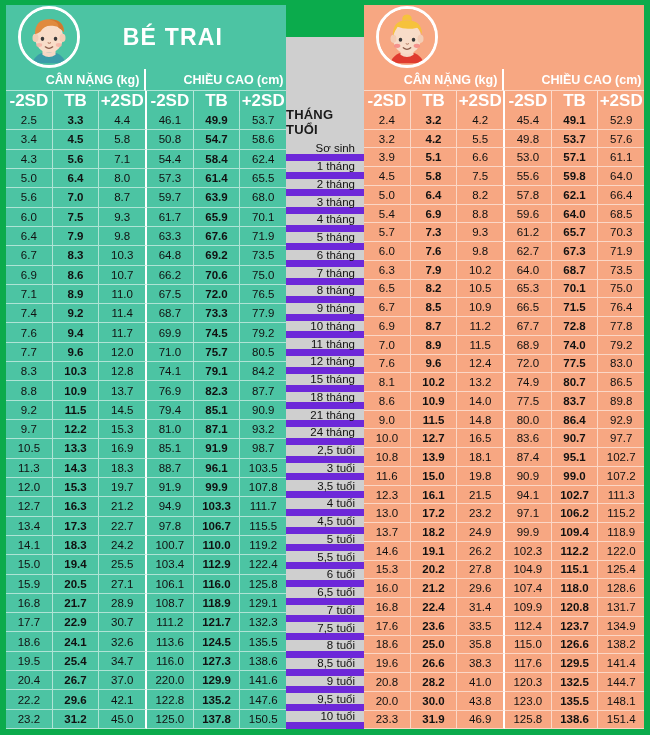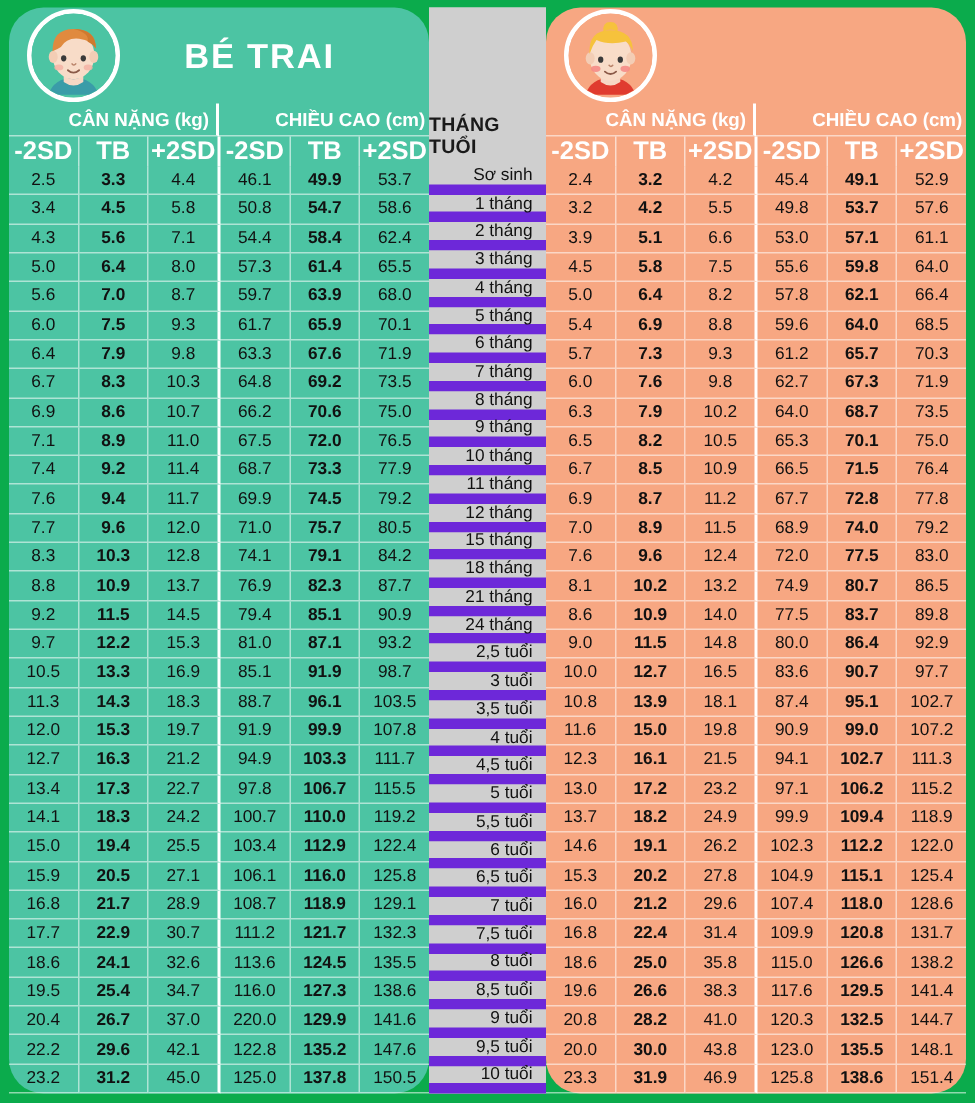--- a/index.html
+++ b/index.html
@@ -16,24 +16,24 @@
     padding: 5px 6px 6px 6px;
   }
   .grid {
     width: 100%; height: 100%;
     display: grid;
     grid-template-columns: 1fr 78px 1fr;
     gap: 0;
   }
 
   
-  .panel { display: flex; flex-direction: column; border-radius: 23px; }
+  .panel { display: flex; flex-direction: column; }
   .boys  { background: #4cc4a3; }
   .girls { background: #f7a782; }
-  .mid   { background: #cfcfcf; display:flex; flex-direction:column; }
+  .mid   { background: #cfcfcf; display:flex; flex-direction:column;margin-top:32px; }
 
   
   .banner {
     height: 64px;
     display: flex; align-items: center;
     position: relative;
   }
   .avatar-wrap {
     width: 62px; height: 62px;
     margin-left: 12px;
@@ -774,20 +774,28 @@
           </div>
           <div class="row">
             <div class="cell">16.8</div>
             <div class="cell tb">22.4</div>
             <div class="cell sep">31.4</div>
             <div class="cell">109.9</div>
             <div class="cell tb">120.8</div>
             <div class="cell">131.7</div>
           </div>
           <div class="row">
+            <div class="cell">17.6</div>
+            <div class="cell tb">23.6</div>
+            <div class="cell sep">33.5</div>
+            <div class="cell">112.4</div>
+            <div class="cell tb">123.7</div>
+            <div class="cell">134.9</div>
+          </div>
+          <div class="row">
             <div class="cell">18.6</div>
             <div class="cell tb">25.0</div>
             <div class="cell sep">35.8</div>
             <div class="cell">115.0</div>
             <div class="cell tb">126.6</div>
             <div class="cell">138.2</div>
           </div>
           <div class="row">
             <div class="cell">19.6</div>
             <div class="cell tb">26.6</div>

